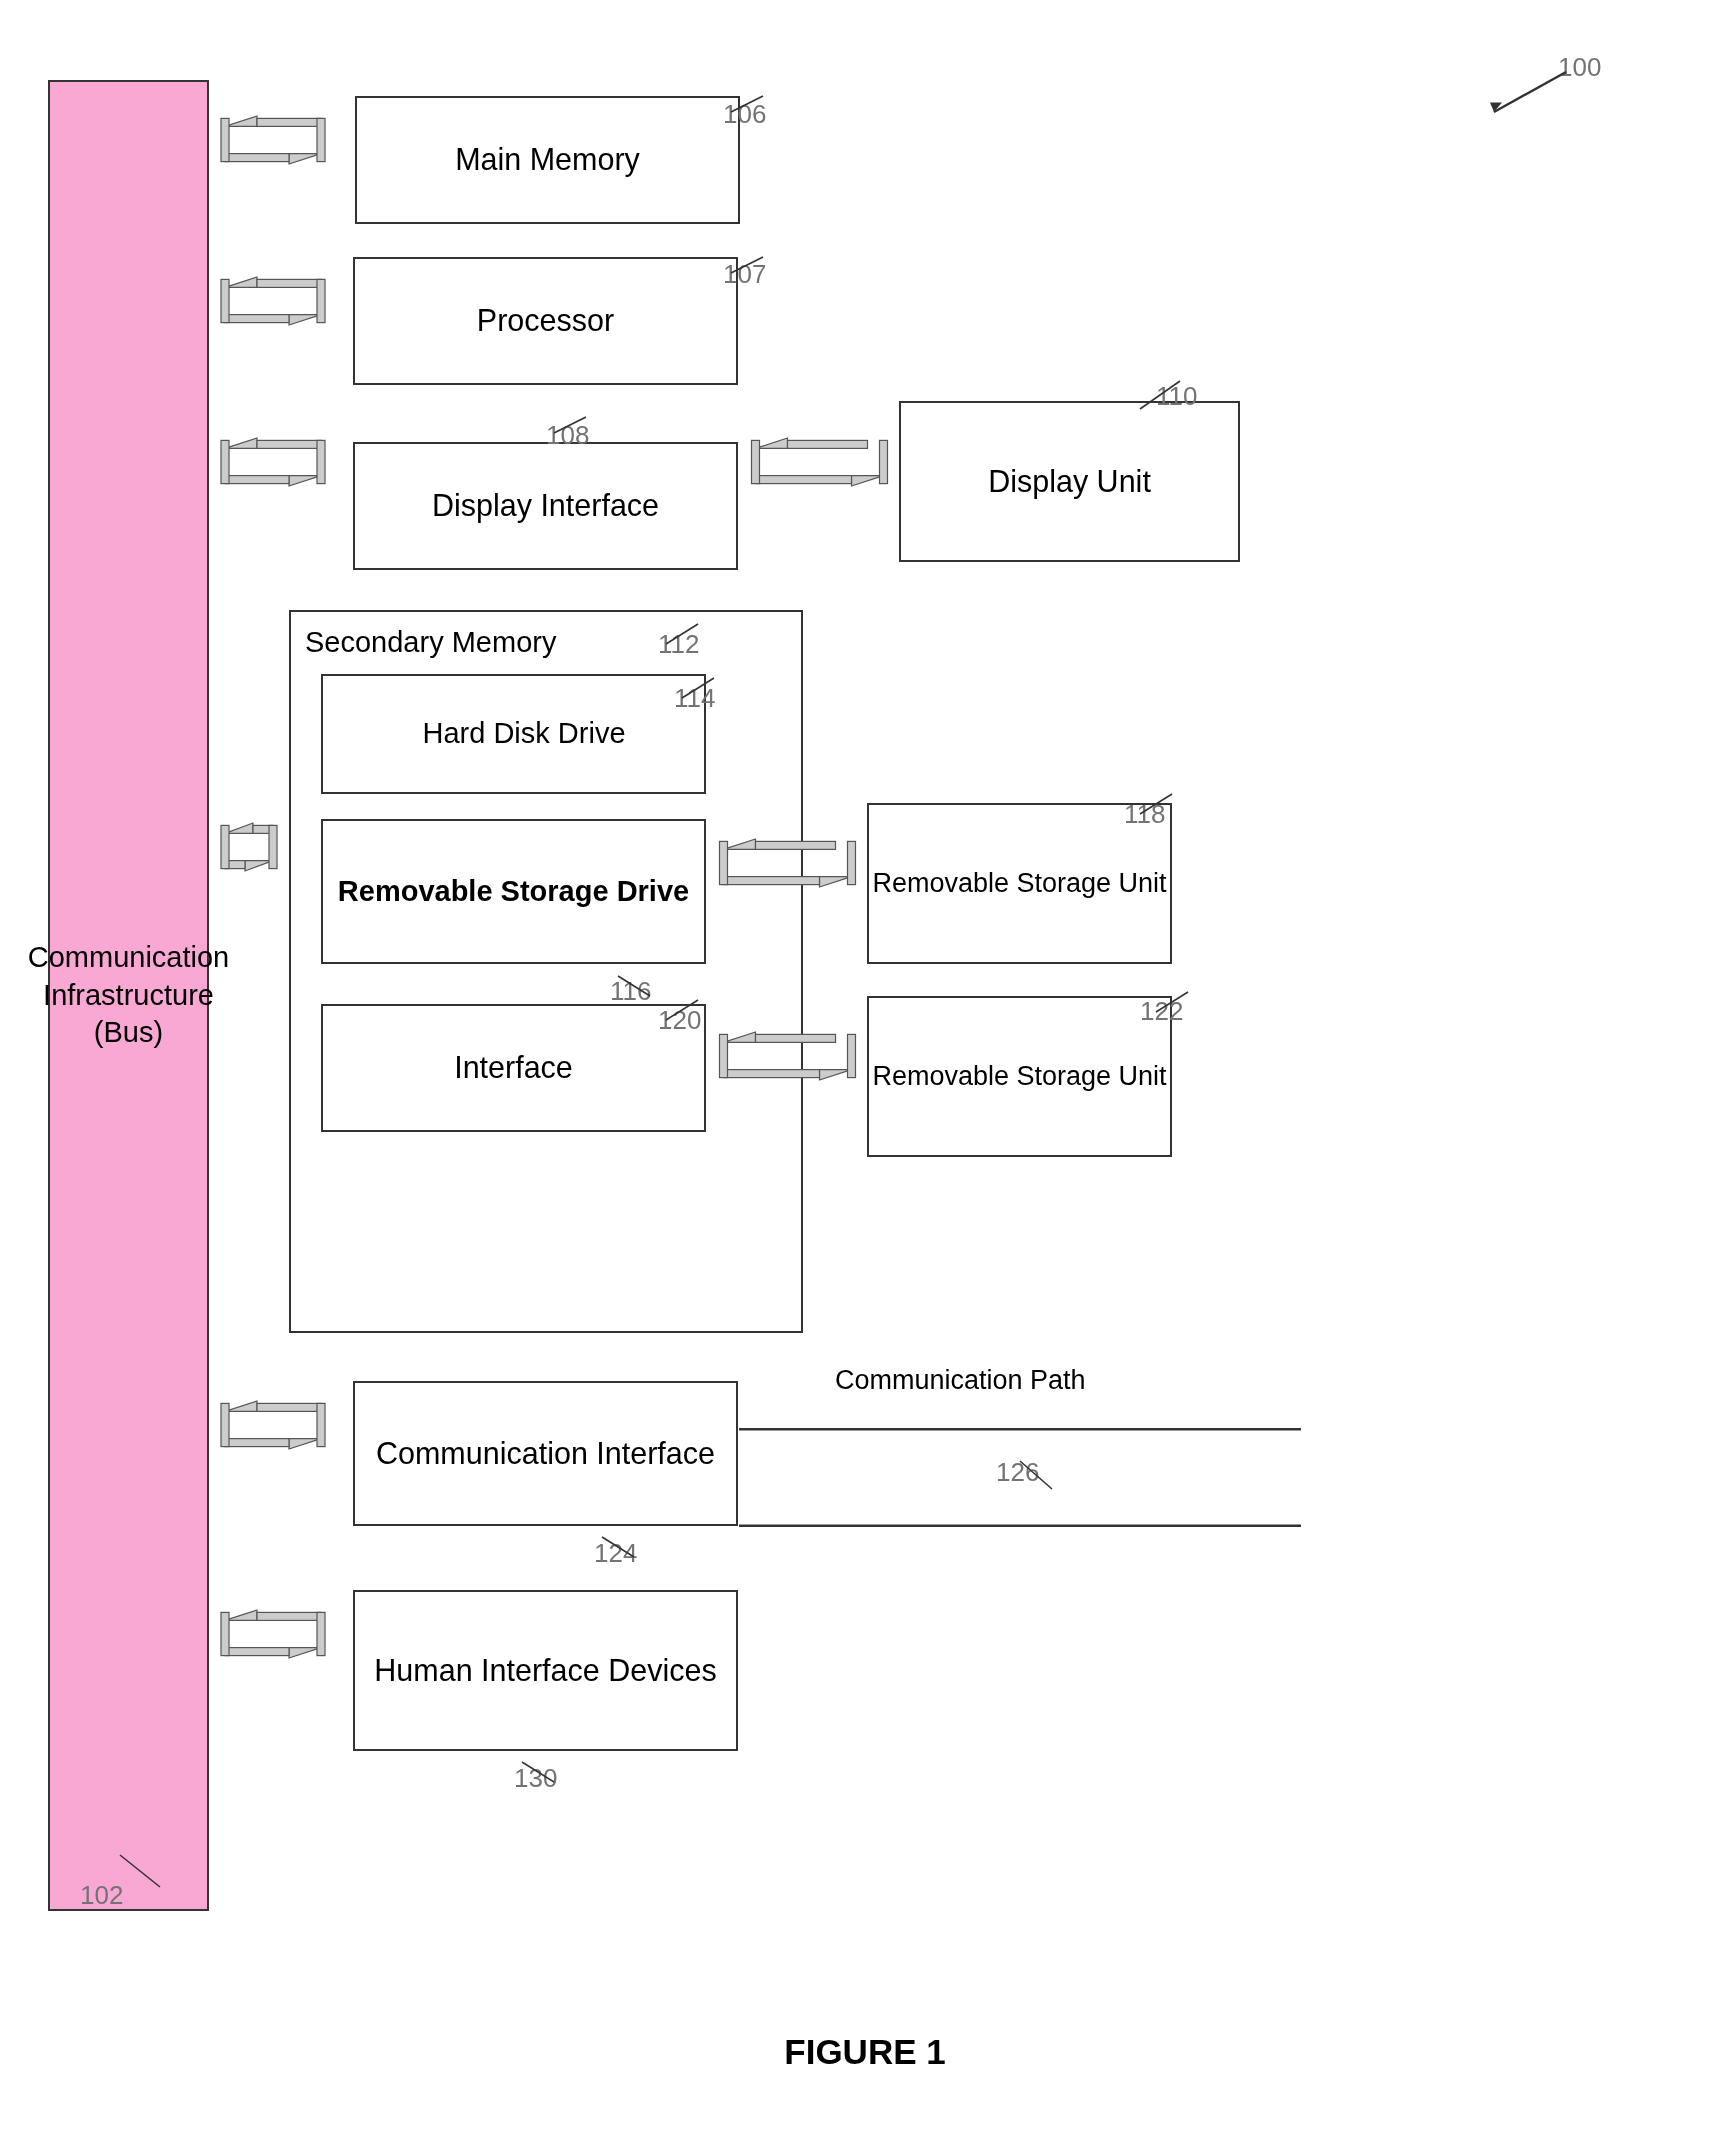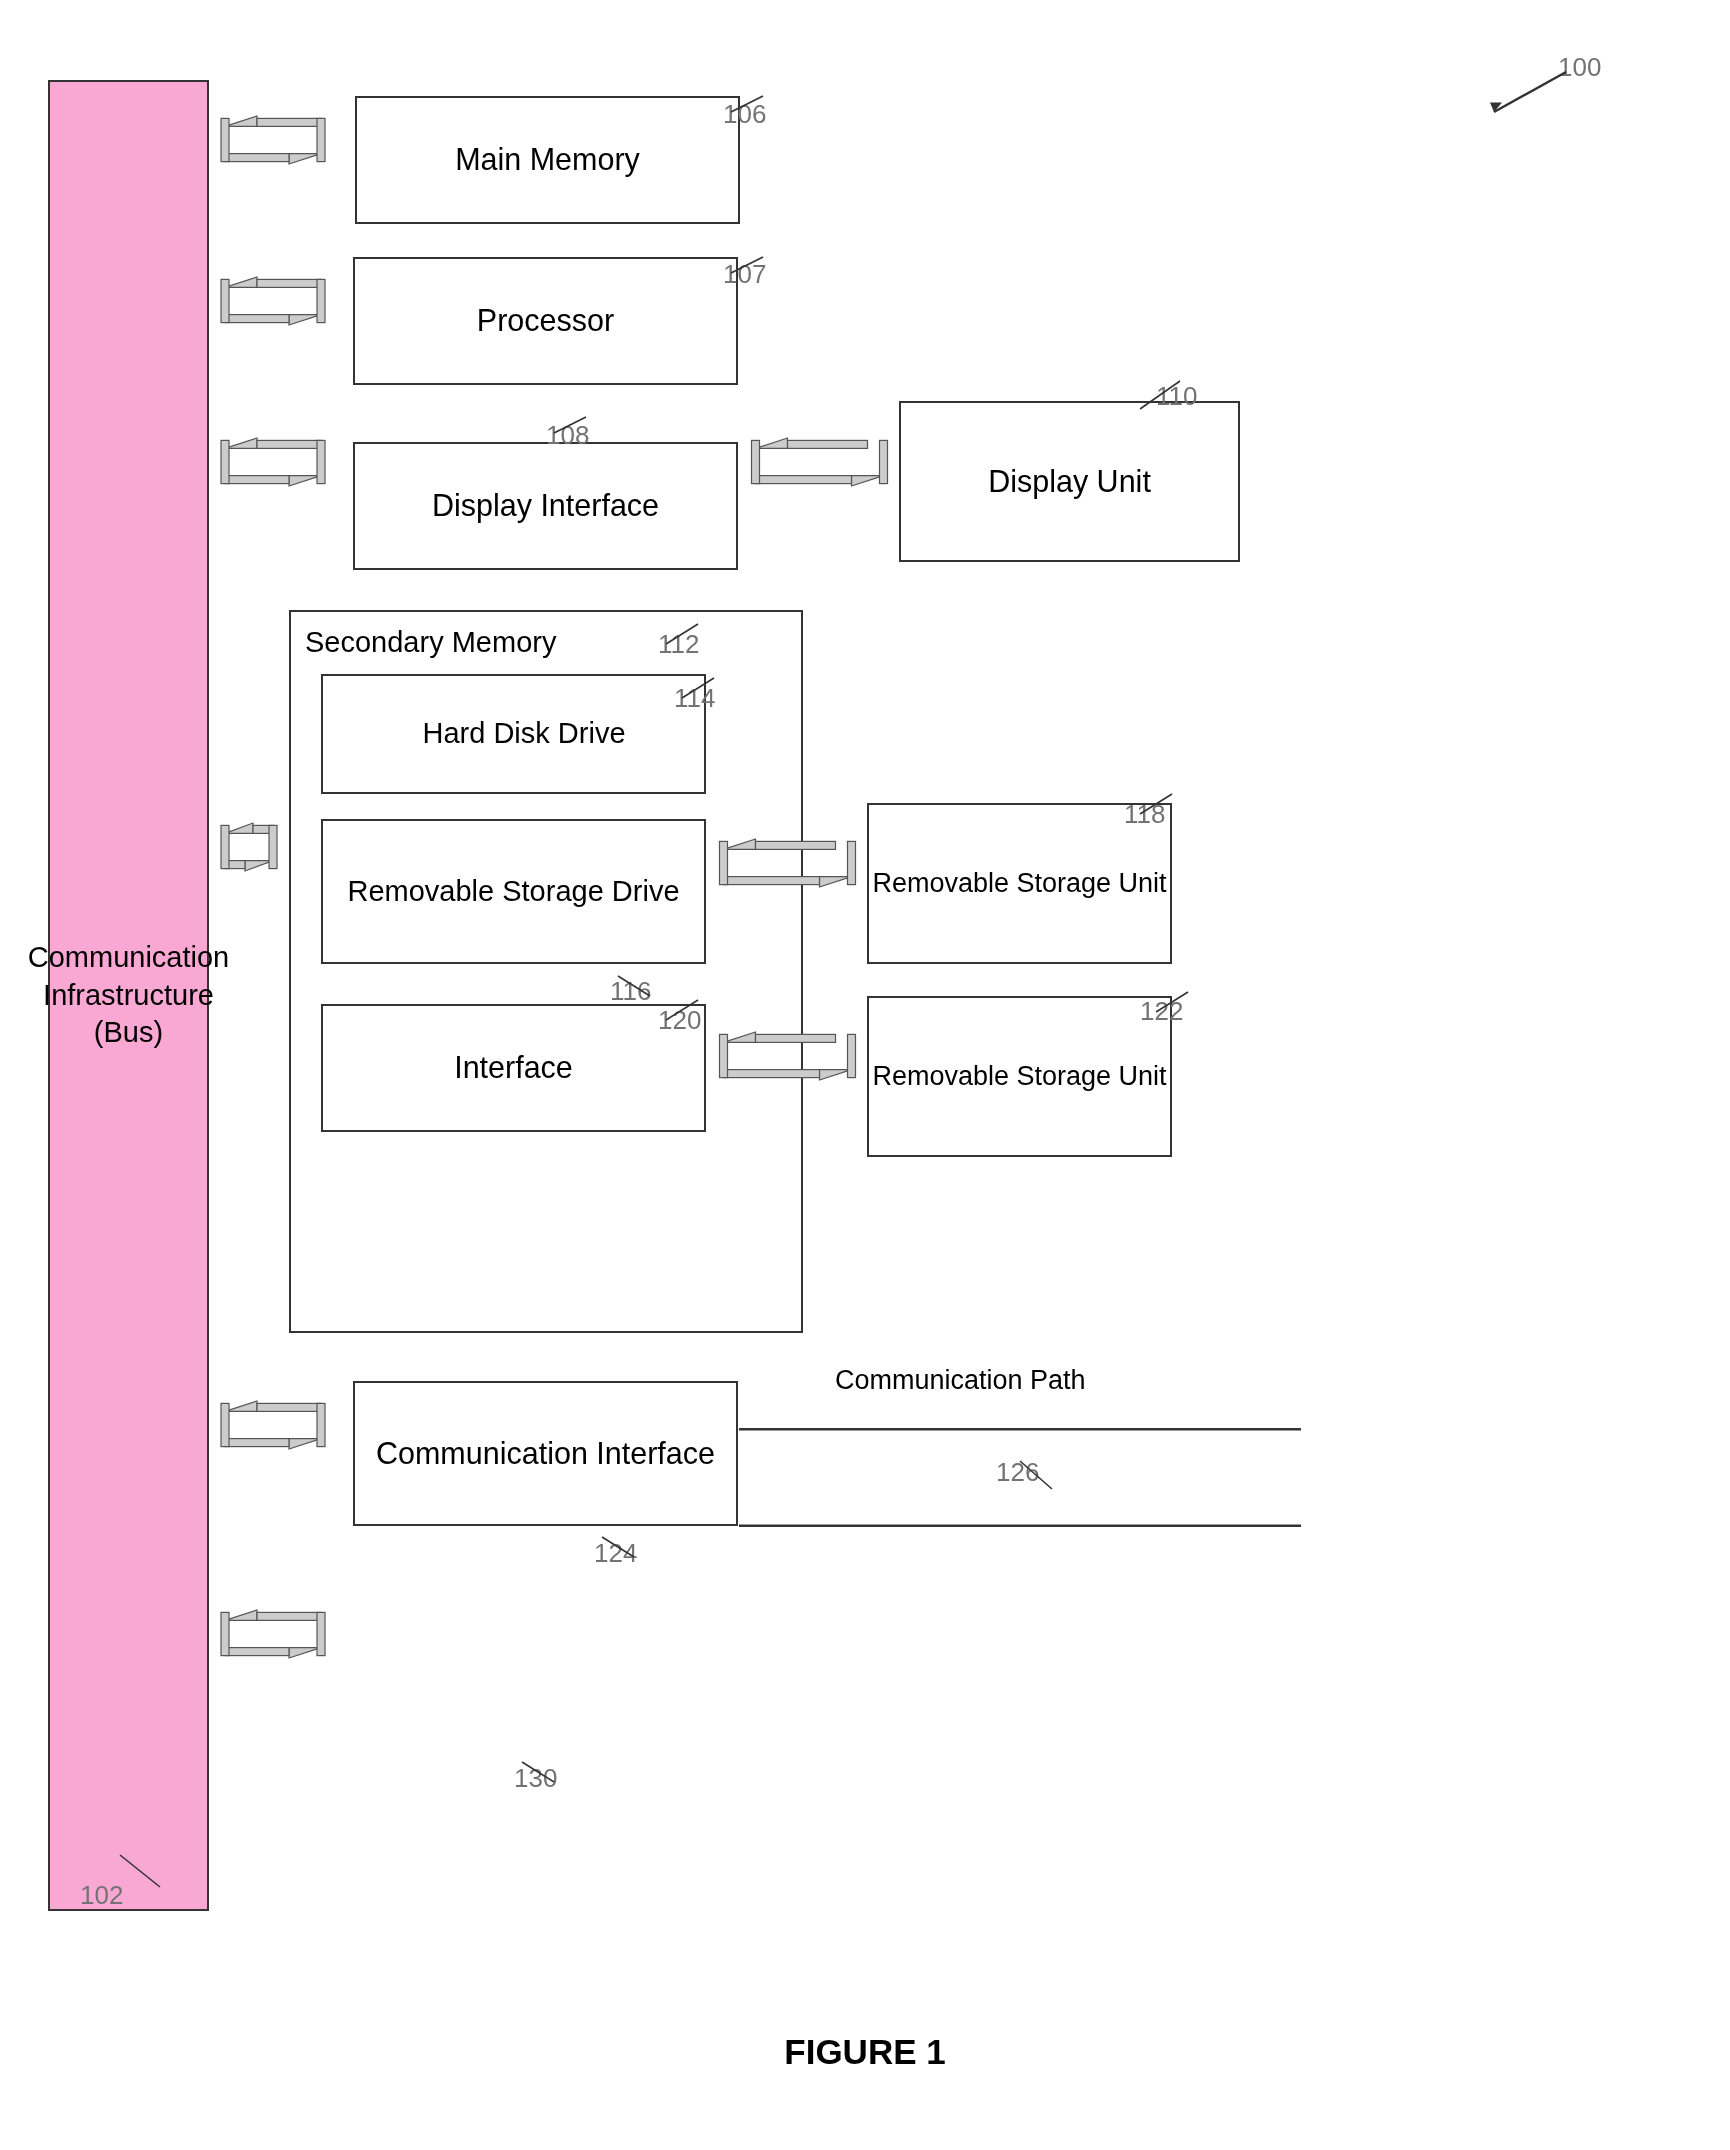--- a/index.html
+++ b/index.html
@@ -172,21 +172,21 @@
 
   <svg style="position:absolute; top:787px; left:177px; width:80px; height:56px;" viewBox="0 0 100 70" width="80" height="56">
     <polygon points="20,18 55,5 55,18" fill="#ccc" stroke="#555" stroke-width="1.5"></polygon>
     <rect x="55" y="8" width="25" height="10" fill="#ccc" stroke="#555" stroke-width="1.5"></rect>
     <polygon points="80,52 45,65 45,52" fill="#ccc" stroke="#555" stroke-width="1.5"></polygon>
     <rect x="20" y="52" width="25" height="10" fill="#ccc" stroke="#555" stroke-width="1.5"></rect>
     <rect x="15" y="8" width="10" height="54" fill="#ccc" stroke="#555" stroke-width="1.5"></rect>
     <rect x="75" y="8" width="10" height="54" fill="#ccc" stroke="#555" stroke-width="1.5"></rect>
   </svg>
 
-  <div class="component-box" style="top:787px; left:289px; width:385px; height:145px; font-size:29px;">
+  <div class="component-box" style="top:787px; left:289px; width:385px; height:145px; font-size:29px;font-weight:bold;">
     <span>Removable Storage Drive</span>
   </div>
   <div class="ref-label" style="top:932px; left:578px;">116</div>
   <svg style="position:absolute; top:936px; left:578px; width:48px; height:32px;" viewBox="0 0 60 40" width="48" height="32">
     <line x1="10" y1="10" x2="50" y2="35" stroke="#333" stroke-width="2"></line>
   </svg>
 
   <svg style="position:absolute; top:803px; left:675px; width:161px; height:56px;" viewBox="0 0 200 70" width="161" height="56">
     <polygon points="20,18 60,5 60,18" fill="#ccc" stroke="#555" stroke-width="1.5"></polygon>
     <rect x="60" y="8" width="100" height="10" fill="#ccc" stroke="#555" stroke-width="1.5"></rect>
@@ -259,20 +259,23 @@
 
   <svg style="position:absolute; top:1574px; left:177px; width:128px; height:56px;" viewBox="0 0 160 70" width="128" height="56">
     <polygon points="20,18 60,5 60,18" fill="#ccc" stroke="#555" stroke-width="1.5"></polygon>
     <rect x="60" y="8" width="80" height="10" fill="#ccc" stroke="#555" stroke-width="1.5"></rect>
     <polygon points="140,52 100,65 100,52" fill="#ccc" stroke="#555" stroke-width="1.5"></polygon>
     <rect x="20" y="52" width="80" height="10" fill="#ccc" stroke="#555" stroke-width="1.5"></rect>
     <rect x="15" y="8" width="10" height="54" fill="#ccc" stroke="#555" stroke-width="1.5"></rect>
     <rect x="135" y="8" width="10" height="54" fill="#ccc" stroke="#555" stroke-width="1.5"></rect>
   </svg>
 
+  <div class="component-box" style="top:1558px; left:321px; width:385px; height:161px; font-size:30.5px;">
+    <span>Human Interface Devices</span>
+  </div>
   <div class="ref-label" style="top:1719px; left:482px;">130</div>
   <svg style="position:absolute; top:1722px; left:482px; width:48px; height:32px;" viewBox="0 0 60 40" width="48" height="32">
     <line x1="10" y1="10" x2="50" y2="35" stroke="#333" stroke-width="2"></line>
   </svg>
 
   <div style="position:absolute; bottom:32px; left:0; width:100%; text-align:center; font-size:35px; font-weight:bold; font-family:Arial;">FIGURE 1</div>
 
 </div>
 
 

